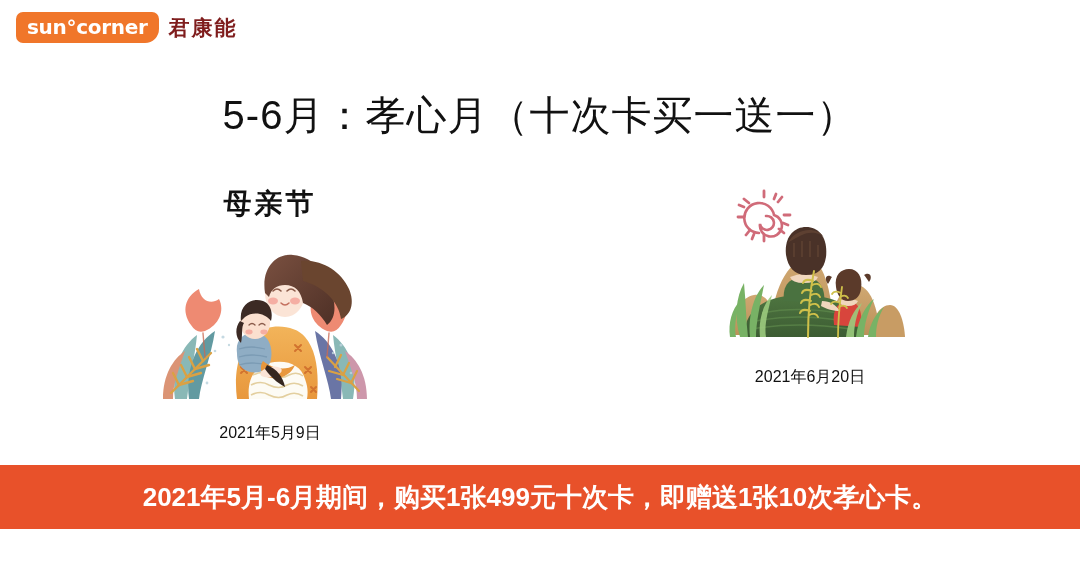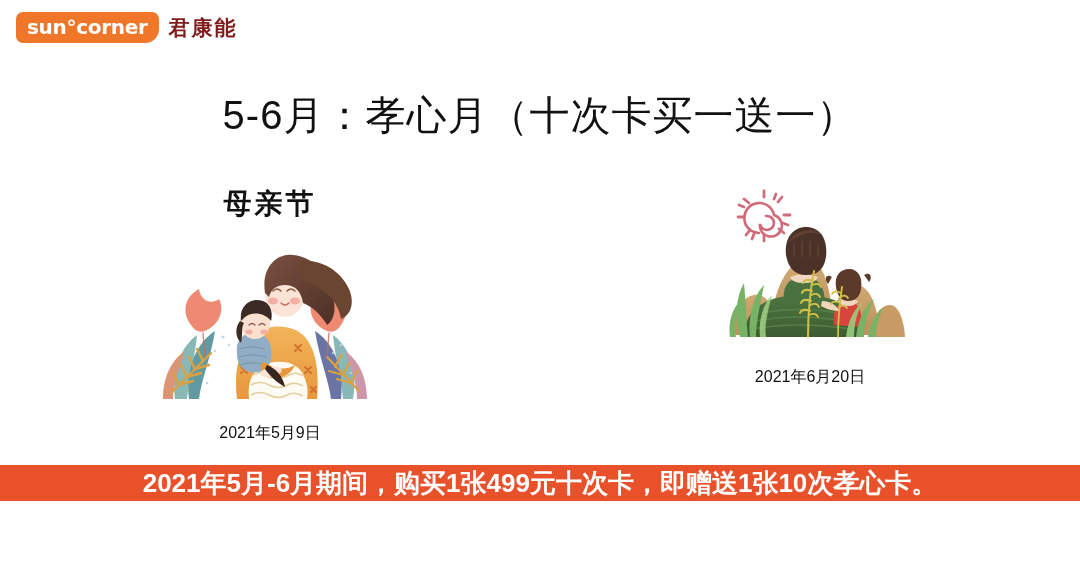--- a/index.html
+++ b/index.html
@@ -97,21 +97,21 @@
     margin-top: 22px;
     letter-spacing: 0px;
   }
 
   
   .promo-banner {
     position: absolute;
     left: 0;
     top: 465px;
     width: 1080px;
-    height: 36px;
+    height: 64px;
     background: #E8512A;
     display: flex;
     align-items: center;
     justify-content: center;
   }
   .promo-text {
     color: #ffffff;
     font-size: 26px;
     font-weight: bold;
     letter-spacing: 0px;

